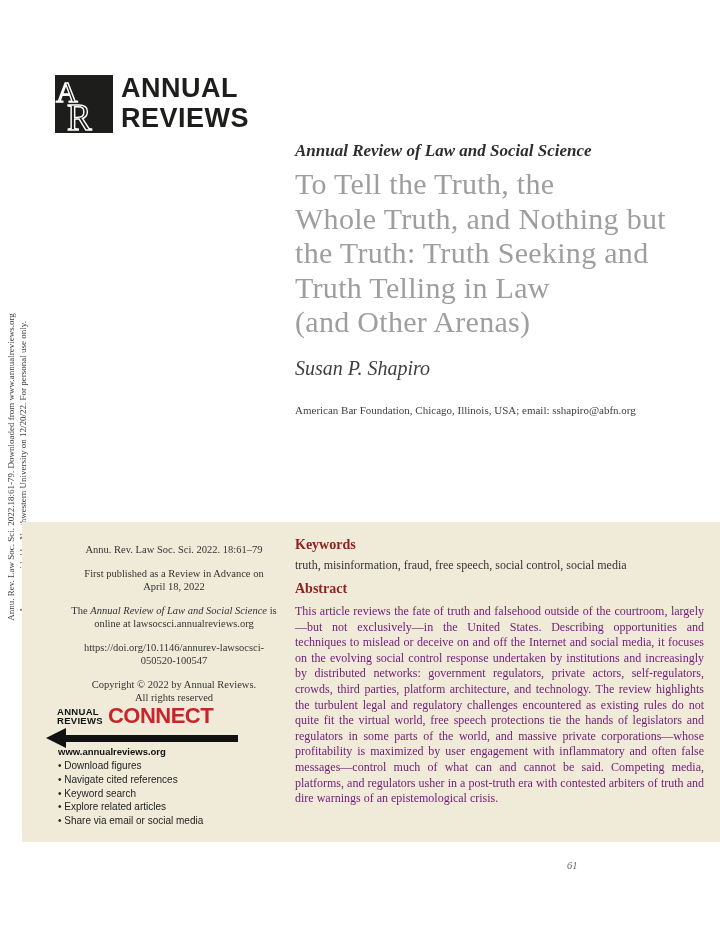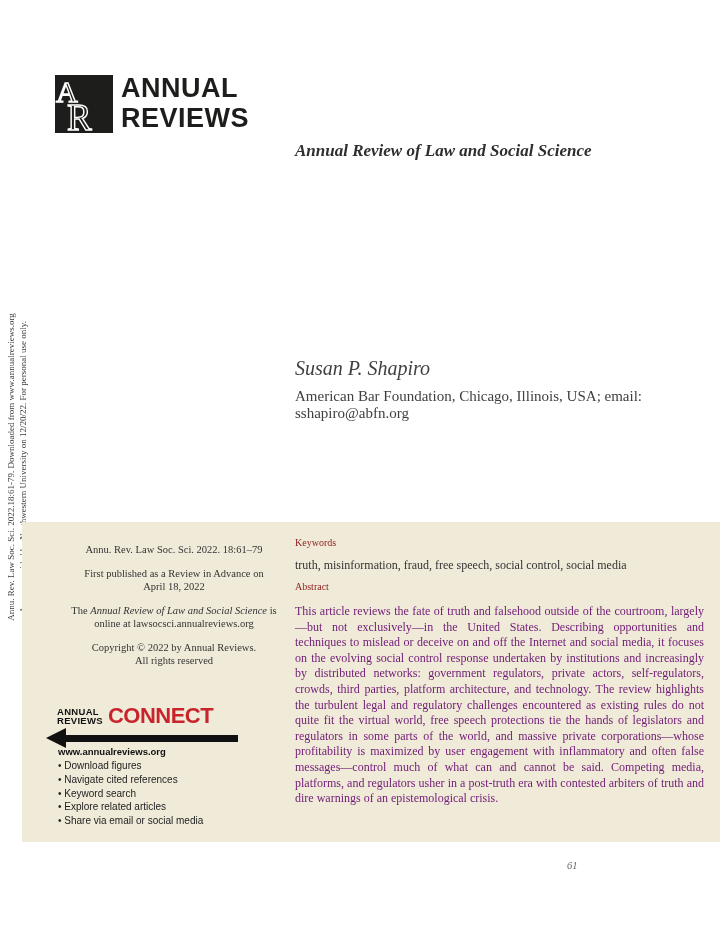--- a/index.html
+++ b/index.html
@@ -45,41 +45,41 @@
   .article-title {
     position: absolute; left: 295px; top: 167px;
     font-size: 30px; line-height: 34.5px;
     color: #9e9e9e; letter-spacing: 0.3px;
   }
   .author-name {
     position: absolute; left: 295px; top: 357px;
     font-size: 20px; color: #3f3f3f; font-style: italic;
   }
   .author-affiliation {
-    position: absolute; left: 295px; top: 388px;
-    font-size: 15px; color: #3f3f3f;
+    position: absolute; left: 295px; top: 404px;
+    font-size: 11px; color: #3f3f3f;
   }
 
   
   .beige-panel {
     position: absolute; left: 22px; top: 522px;
     width: 698px; height: 320px;
     background: #f0ebd9;
   }
 
   .meta-column {
     position: absolute; left: 68px; top: 543px;
     width: 212px; font-size: 10.5px; line-height: 13px; color: #333333;
   }
   .meta-column p { margin: 0 0 11px 0; text-align: center; }
   .meta-column .ital { font-style: italic; }
 
   .keywords-heading, .abstract-heading {
     position: absolute; left: 295px;
-    font-size: 10px; font-weight: normal; color: #8e2221;
+    font-size: 14px; font-weight: bold; color: #8e2221;
   }
   .keywords-heading { top: 537px; }
   .keywords-terms {
     position: absolute; left: 295px; top: 558px;
     width: 420px; font-size: 12px; color: #333333;
   }
   .abstract-heading { top: 581px; }
   .abstract-body {
     position: absolute; left: 295px; top: 604px;
     width: 409px; font-size: 12px; line-height: 15.6px;
@@ -145,30 +145,38 @@
       <text x="12" y="55" font-family="Liberation Serif, serif" font-size="37" fill="#1d1d1b" stroke="#ffffff" stroke-width="1.4">R</text>
     </svg>
   </div>
   <div class="logo-wordmark">
     <div>ANNUAL</div>
     <div>REVIEWS</div>
   </div>
 
   <div class="journal-line">Annual Review of Law and Social Science</div>
 
+  <div class="article-title">
+    <div>To Tell the Truth, the</div>
+    <div>Whole Truth, and Nothing but</div>
+    <div>the Truth: Truth Seeking and</div>
+    <div>Truth Telling in Law</div>
+    <div>(and Other Arenas)</div>
+  </div>
 
   <div class="author-name">Susan P. Shapiro</div>
   <div class="author-affiliation">American Bar Foundation, Chicago, Illinois, USA; email: sshapiro@abfn.org</div>
 
   <div class="beige-panel"></div>
 
   <div class="meta-column">
     <p>Annu. Rev. Law Soc. Sci. 2022. 18:61–79</p>
     <p><span>First published as a Review in Advance on</span><br><span>April 18, 2022</span></p>
     <p><span>The </span><span class="ital">Annual Review of Law and Social Science</span><span> is online at lawsocsci.annualreviews.org</span></p>
+    <p>https://doi.org/10.1146/annurev-lawsocsci-050520-100547</p>
     <p><span>Copyright © 2022 by Annual Reviews.</span><br><span>All rights reserved</span></p>
   </div>
 
   <div class="keywords-heading">Keywords</div>
   <div class="keywords-terms">truth, misinformation, fraud, free speech, social control, social media</div>
 
   <div class="abstract-heading">Abstract</div>
   <div class="abstract-body">This article reviews the fate of truth and falsehood outside of the courtroom, largely—but not exclusively—in the United States. Describing opportunities and techniques to mislead or deceive on and off the Internet and social media, it focuses on the evolving social control response undertaken by institutions and increasingly by distributed networks: government regulators, private actors, self-regulators, crowds, third parties, platform architecture, and technology. The review highlights the turbulent legal and regulatory challenges encountered as existing rules do not quite fit the virtual world, free speech protections tie the hands of legislators and regulators in some parts of the world, and massive private corporations—whose profitability is maximized by user engagement with inflammatory and often false messages—control much of what can and cannot be said. Competing media, platforms, and regulators usher in a post-truth era with contested arbiters of truth and dire warnings of an epistemological crisis.</div>
 
   <div class="connect-brand">

